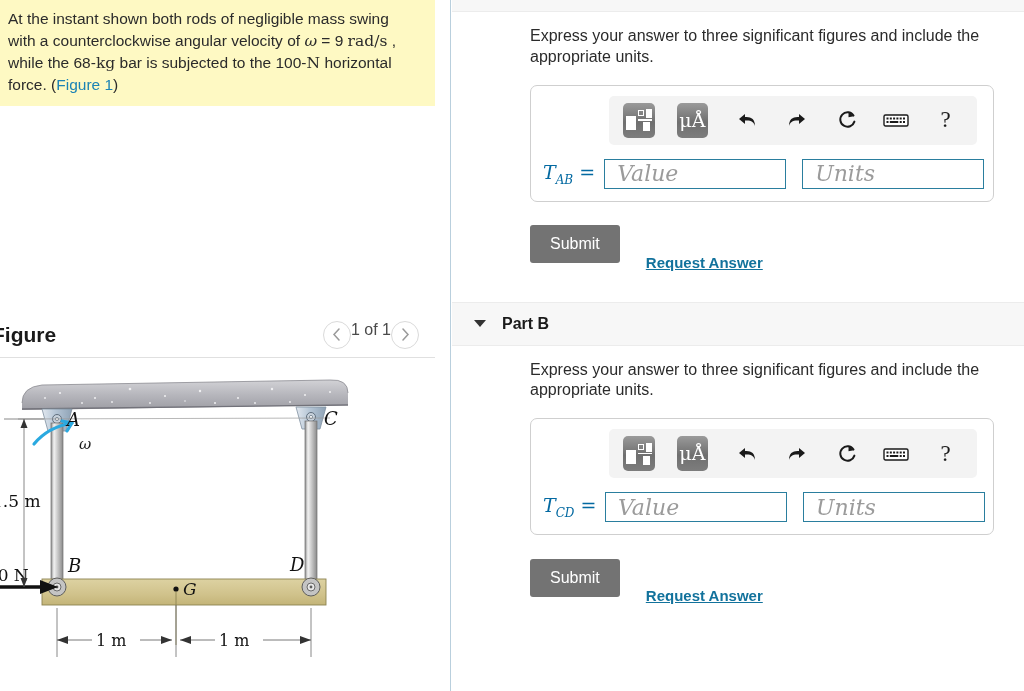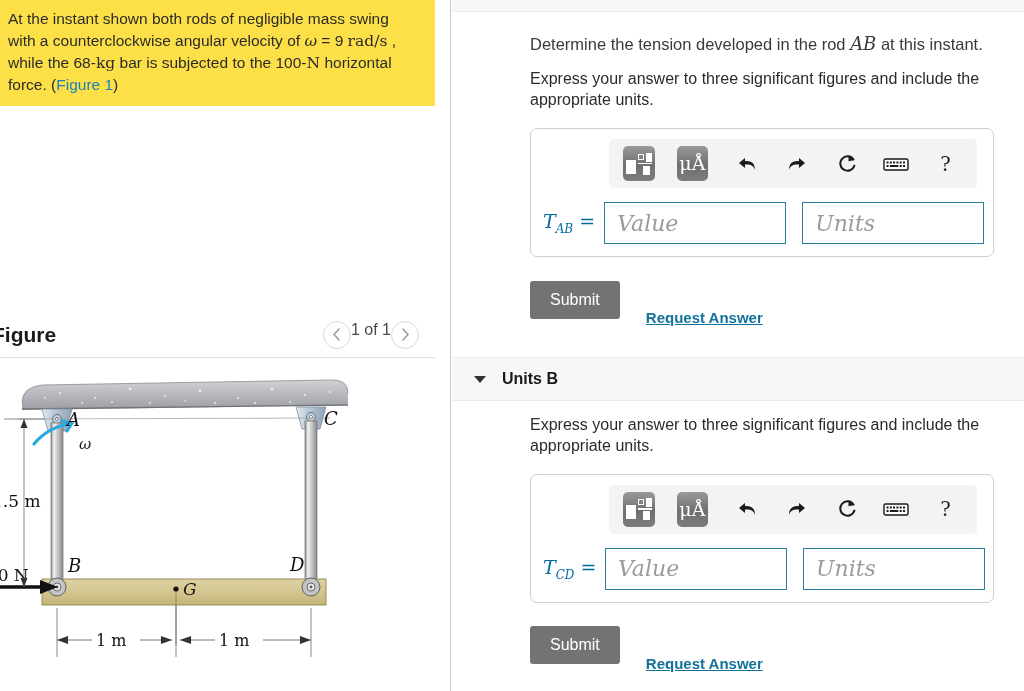--- a/index.html
+++ b/index.html
@@ -16,21 +16,21 @@
   
   #left-panel {
     position: absolute; left: 0; top: 0;
     width: 451px; height: 691px;
     background: #fff;
     border-right: 1px solid #b9cfdd;
     overflow: hidden;
   }
 
   #problem-statement {
-    background: #fde047;
+    background: #fef9c3;
     padding: 8px 16px 10px 8px;
     width: 435px;
     font-size: 15.5px;
     line-height: 1.42;
     color: #2b2b2b;
   }
   #problem-statement .mathvar { font-family: "DejaVu Serif", serif; font-style: italic; }
   #problem-statement .mathup { font-family: "DejaVu Serif", serif; font-style: normal; }
   .figlink { color: #1b83b5; cursor: pointer; }
 
@@ -158,21 +158,21 @@
     margin-top: 14px;
   }
   .field-label {
     width: 62px; text-align: right;
     font-family: "DejaVu Serif", serif;
     font-size: 19px; color: #0369a1; padding-right: 9px;
     white-space: nowrap;
   }
   .field-label sub { font-size: 12px; }
   .inp {
-    height: 42px;
+    height: 30px;
     border: 1px solid #2a7e9e;
     background: #fff;
     font-family: "DejaVu Serif", serif;
     font-style: italic;
     font-size: 22px;
     color: #9b9b9b;
     padding: 0 12px;
     outline: none;
   }
   .inp::placeholder { color: #9b9b9b; opacity: 1; }
@@ -361,23 +361,20 @@
   </div>
 
   <div id="right-panel">
 
     <div class="part-header" style="margin-top:-32px;">
       
       
     </div>
 
     <div class="part-body">
-      <div class="question-line">
-        <span>Determine the tension developed in the rod </span><span class="mathvar">AB</span><span> at this instant.</span>
-      </div>
       <div class="instruction">Express your answer to three significant figures and include the appropriate units.</div>
 
       <div class="answer-box">
         <div class="toolbar">
           <div class="tb-btn">
             <span class="tb-icon-tmpl">
               <i class="s1"></i>
                 <i class="s2"></i>
                 <i class="s3"></i>
                 <i class="s4"></i>
@@ -433,21 +430,21 @@
       </div>
 
       <div class="submit-row">
         <button class="submit-btn">Submit</button>
         <span class="request-link">Request Answer</span>
       </div>
     </div>
 
     <div class="part-header" style="margin-top:31px;">
       <div class="part-caret"></div>
-      <div class="part-title">Units B</div>
+      <div class="part-title">Part B</div>
     </div>
 
     <div class="part-body">
       <div class="instruction">Express your answer to three significant figures and include the appropriate units.</div>
 
       <div class="answer-box">
         <div class="toolbar">
           <div class="tb-btn">
             <span class="tb-icon-tmpl">
               <i class="s1"></i>

